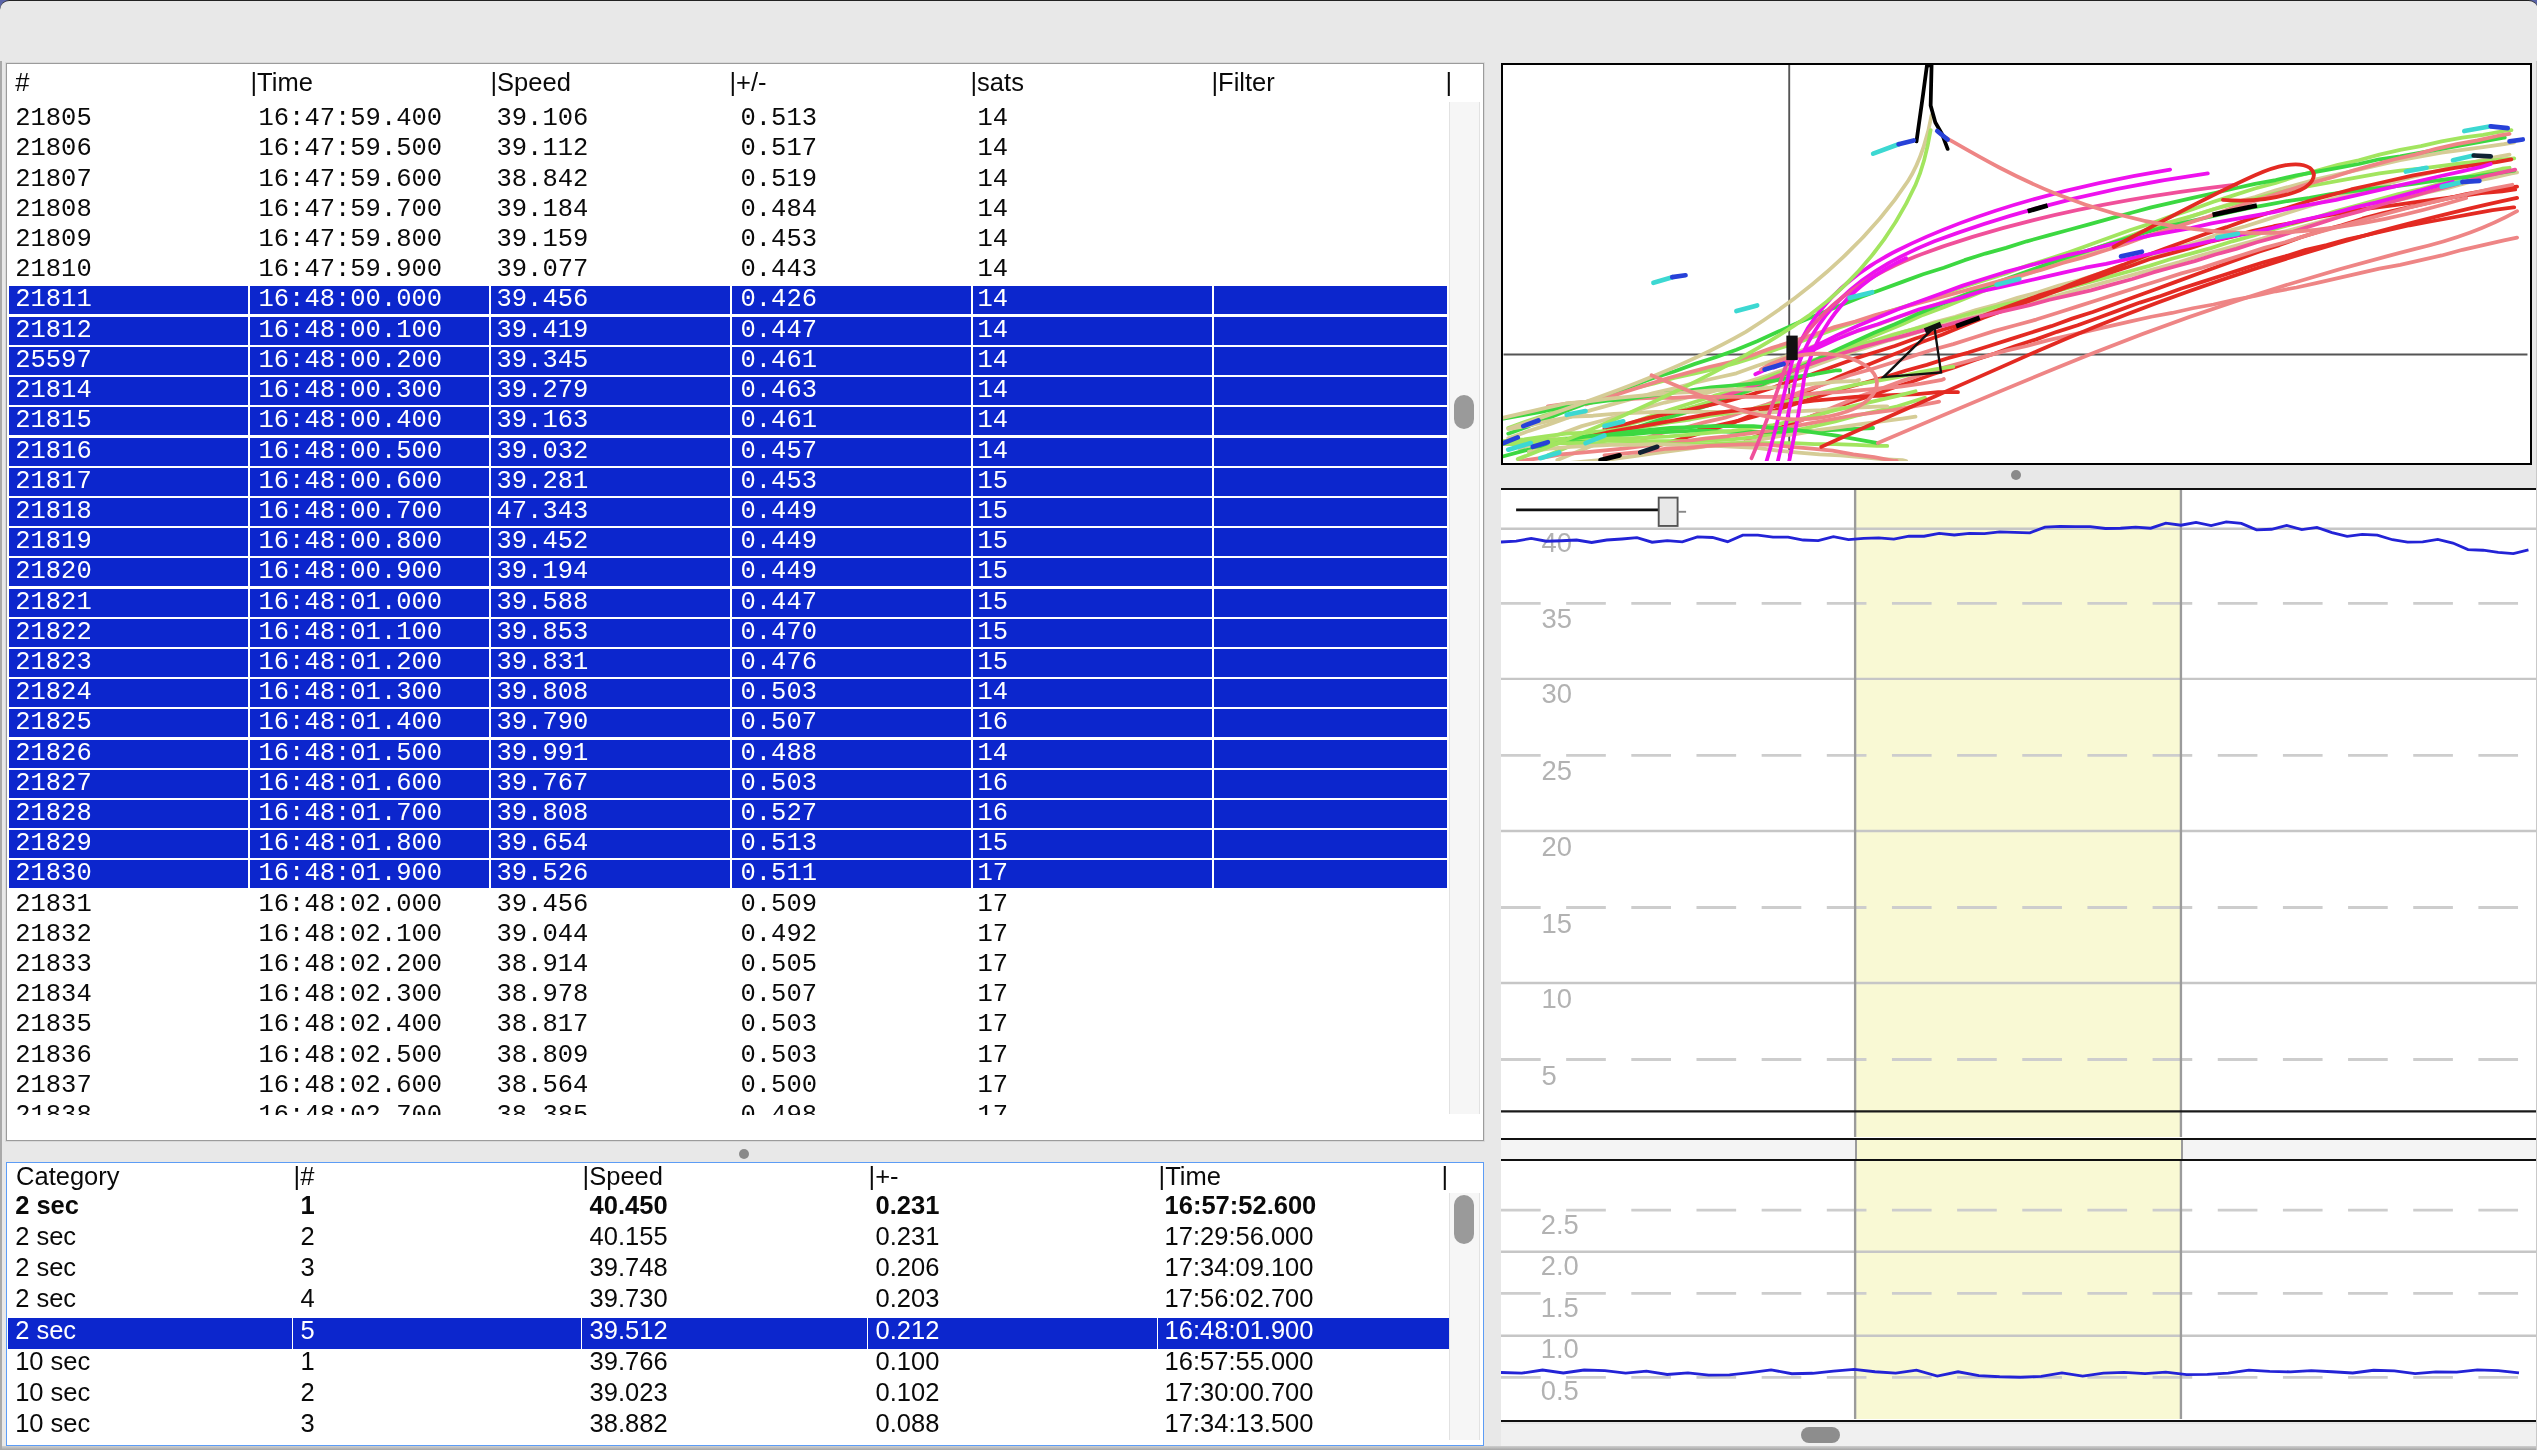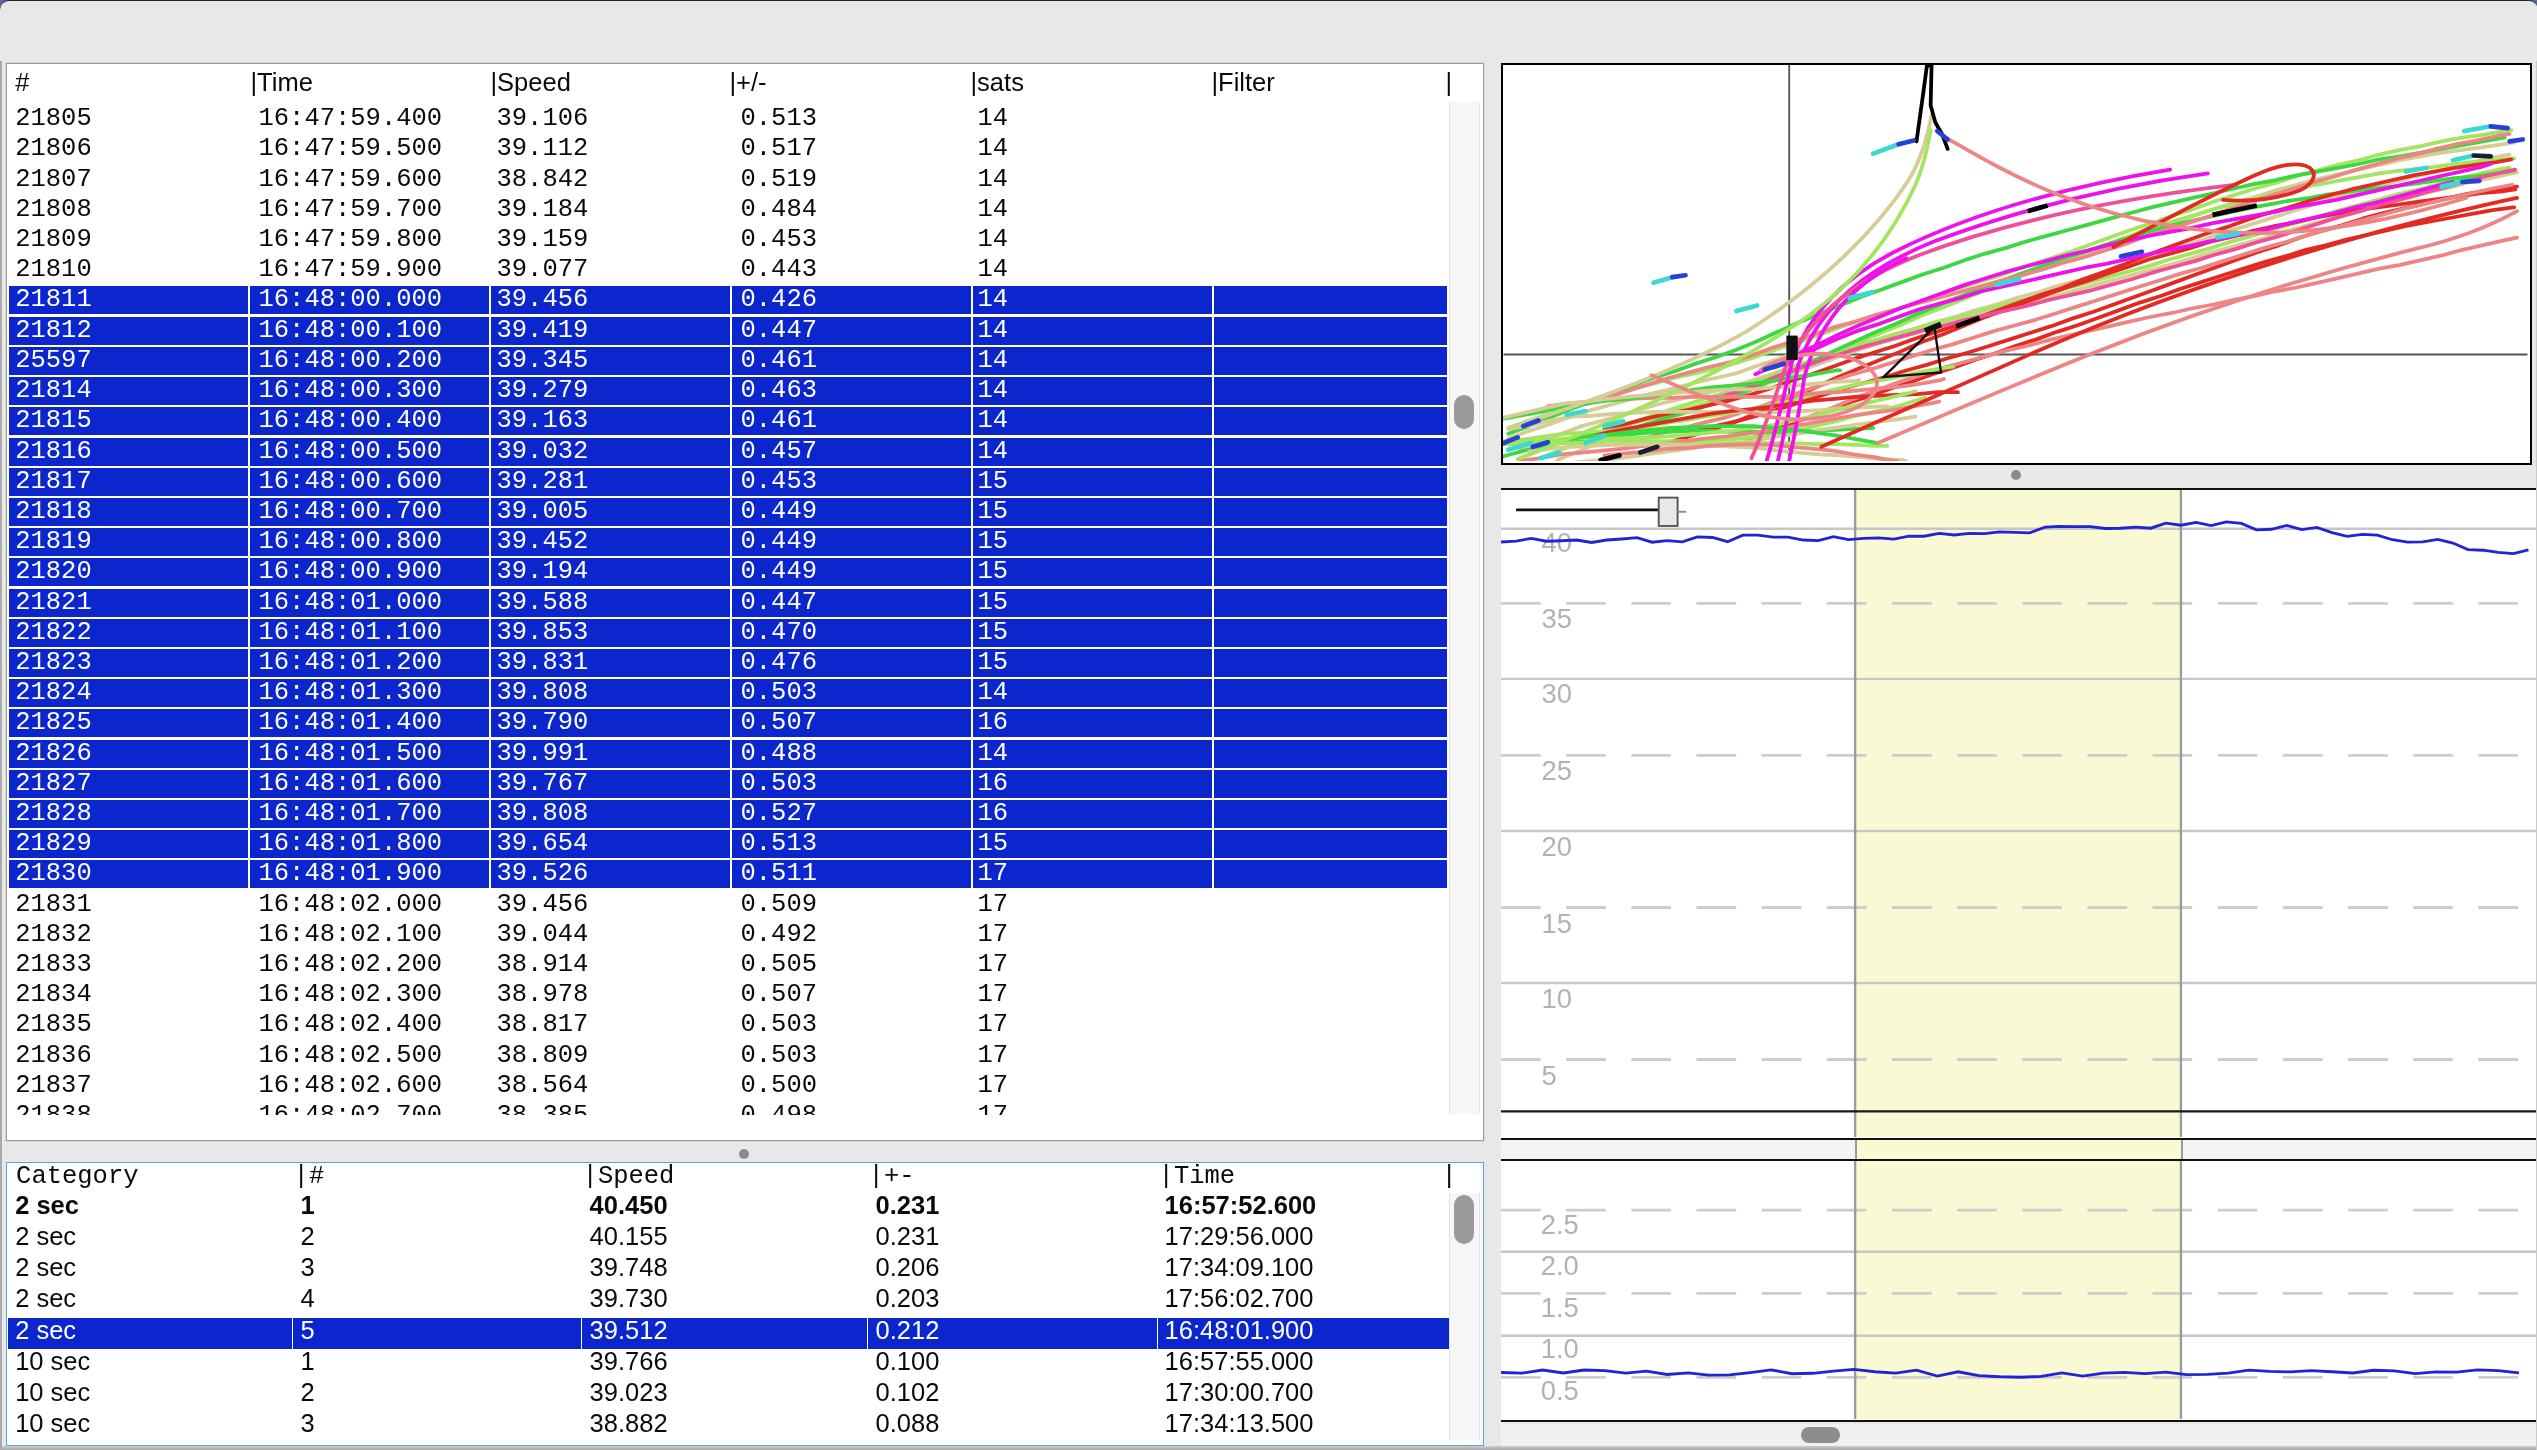--- a/index.html
+++ b/index.html
@@ -37,21 +37,21 @@
 #vsb1 { left:1442px; top:38px; width:31px; height:1012px; }
 .vthumb { position:absolute; left:4.7px; width:20px; border-radius:10.4px; background:#9a9a9a; }
 
 
 .dot { position:absolute; width:10.4px; height:10.4px; border-radius:50%; background:#8a8a8a; }
 
 
 #botpanel { position:absolute; left:5.7px; top:1161px; width:1478px; height:284px;
   background:#fff; border:1.9px solid #5c9cf5; }
 #bothead { position:absolute; left:0.9px; top:0px; width:1469px; height:24.5px; background:#fff;
-  font-size:25.5px; color:#0a0a0a;font-family:Liberation Mono, monospace; }
+  font-size:25.5px; color:#0a0a0a; }
 #bothead span { position:absolute; top:-0.9px; }
 #brows { position:absolute; left:0.9px; top:30px; width:1469px; height:247px; overflow:hidden; }
 .br { position:absolute; left:0; width:1469px; height:31px; font-size:25.5px; color:#0a0a0a; }
 .br span { position:absolute; top:-1.9px; }
 .br.bold { font-weight:bold; }
 .br.bsel { background:#0c26cd; color:#fff; }
 .br i { position:absolute; top:0; width:1.9px; height:31px; background:#fff; }
 .d0 { left:7.6px; } .d1 { left:293px; } .d2 { left:582px; } .d3 { left:868px; } .d4 { left:1157px; }
 #vsb2 { left:1442px; top:30px; width:31px; height:247px; }
 
@@ -178,21 +178,21 @@
 <div class="r sel" style="top:393px">
             <span class="c0">21817</span>
             <span class="c1">16:48:00.600</span>
             <span class="c2">39.281</span>
             <span class="c3">0.453</span>
             <span class="c4">15</span>
           </div>
 <div class="r sel" style="top:423px">
             <span class="c0">21818</span>
             <span class="c1">16:48:00.700</span>
-            <span class="c2">39.005</span>
+            <span class="c2">47.343</span>
             <span class="c3">0.449</span>
             <span class="c4">15</span>
           </div>
 <div class="r sel" style="top:453px">
             <span class="c0">21819</span>
             <span class="c1">16:48:00.800</span>
             <span class="c2">39.452</span>
             <span class="c3">0.449</span>
             <span class="c4">15</span>
           </div>

